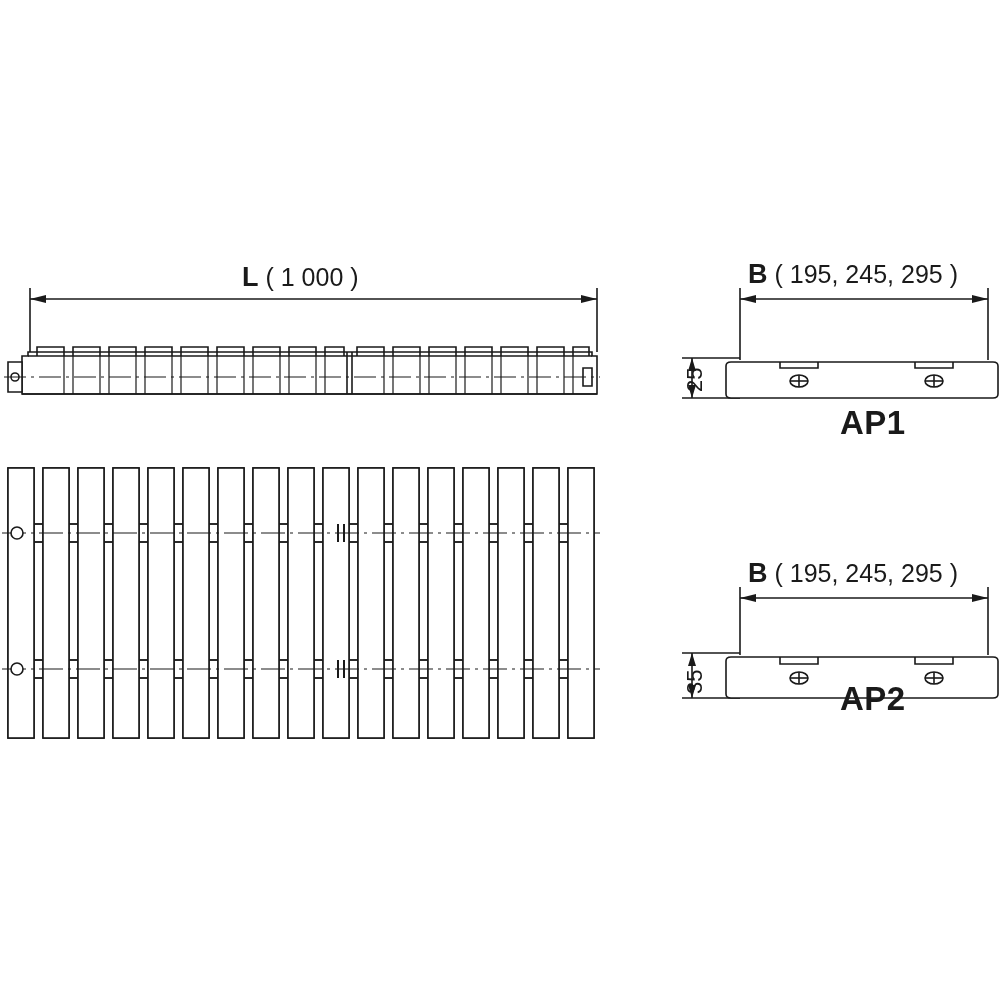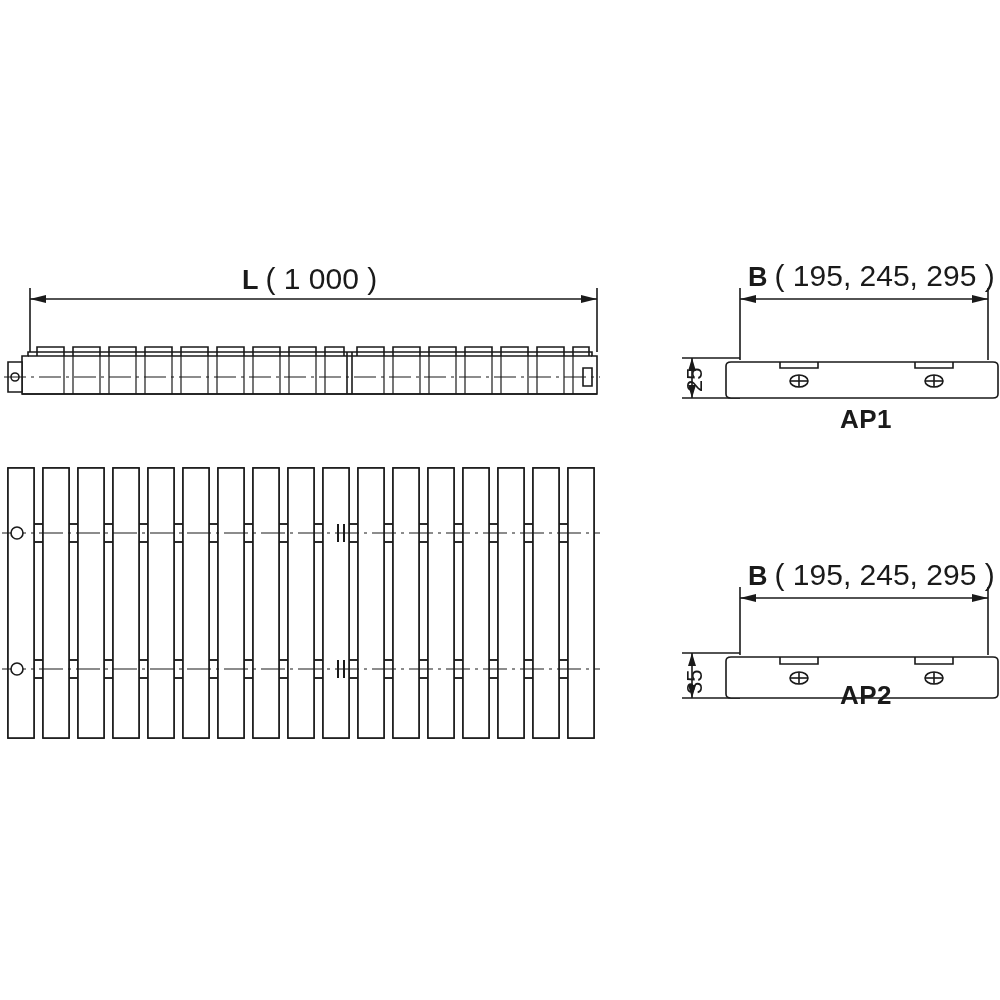--- a/index.html
+++ b/index.html
@@ -27,28 +27,28 @@
     position: absolute;
     white-space: nowrap;
     color: #1a1a1a;
     font-family: "Liberation Sans", sans-serif;
   }
   .dim-letter {
     font-weight: bold;
     font-size: 27px;
   }
   .dim-value {
-    font-size: 30px;
+    font-size: 25px;
   }
   .dim-small {
     font-size: 22px;
   }
   .view-title {
     font-weight: bold;
-    font-size: 26px;
+    font-size: 33px;
     letter-spacing: 0.5px;
   }
   .rot {
     transform: rotate(-90deg);
     transform-origin: left top;
   }
   .flex-row {
     display: flex;
     align-items: baseline;
     gap: 7px;

